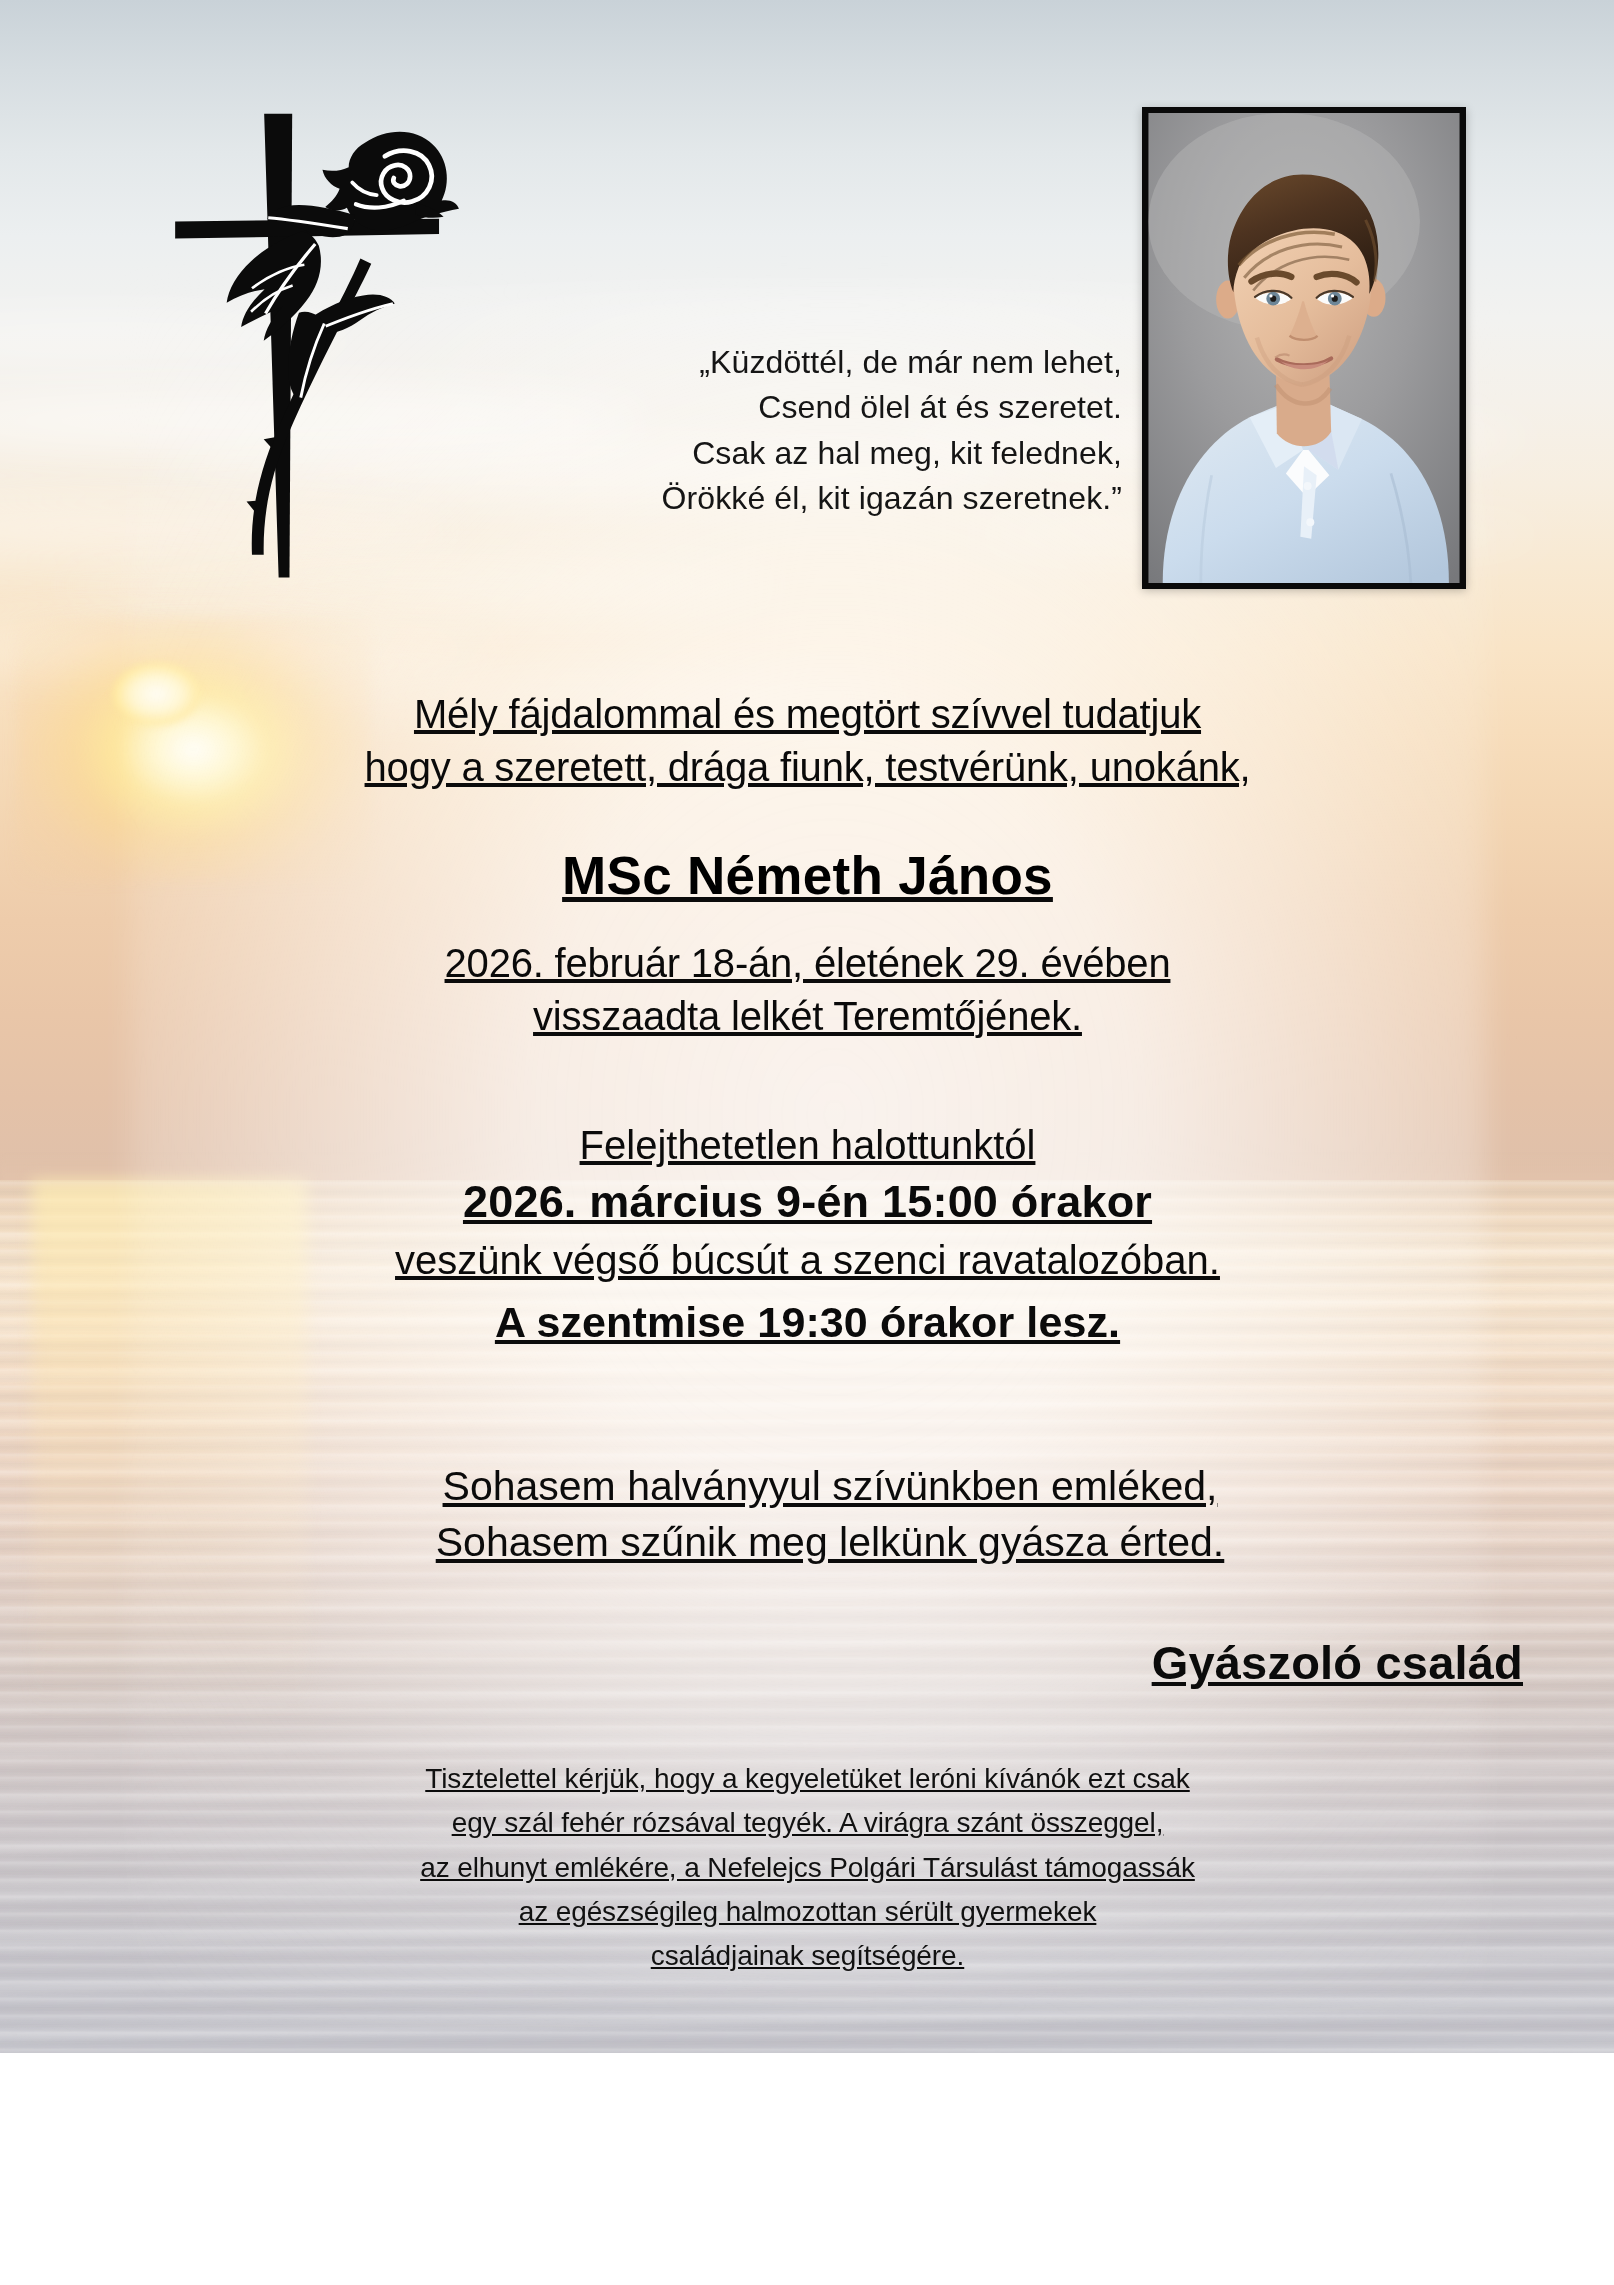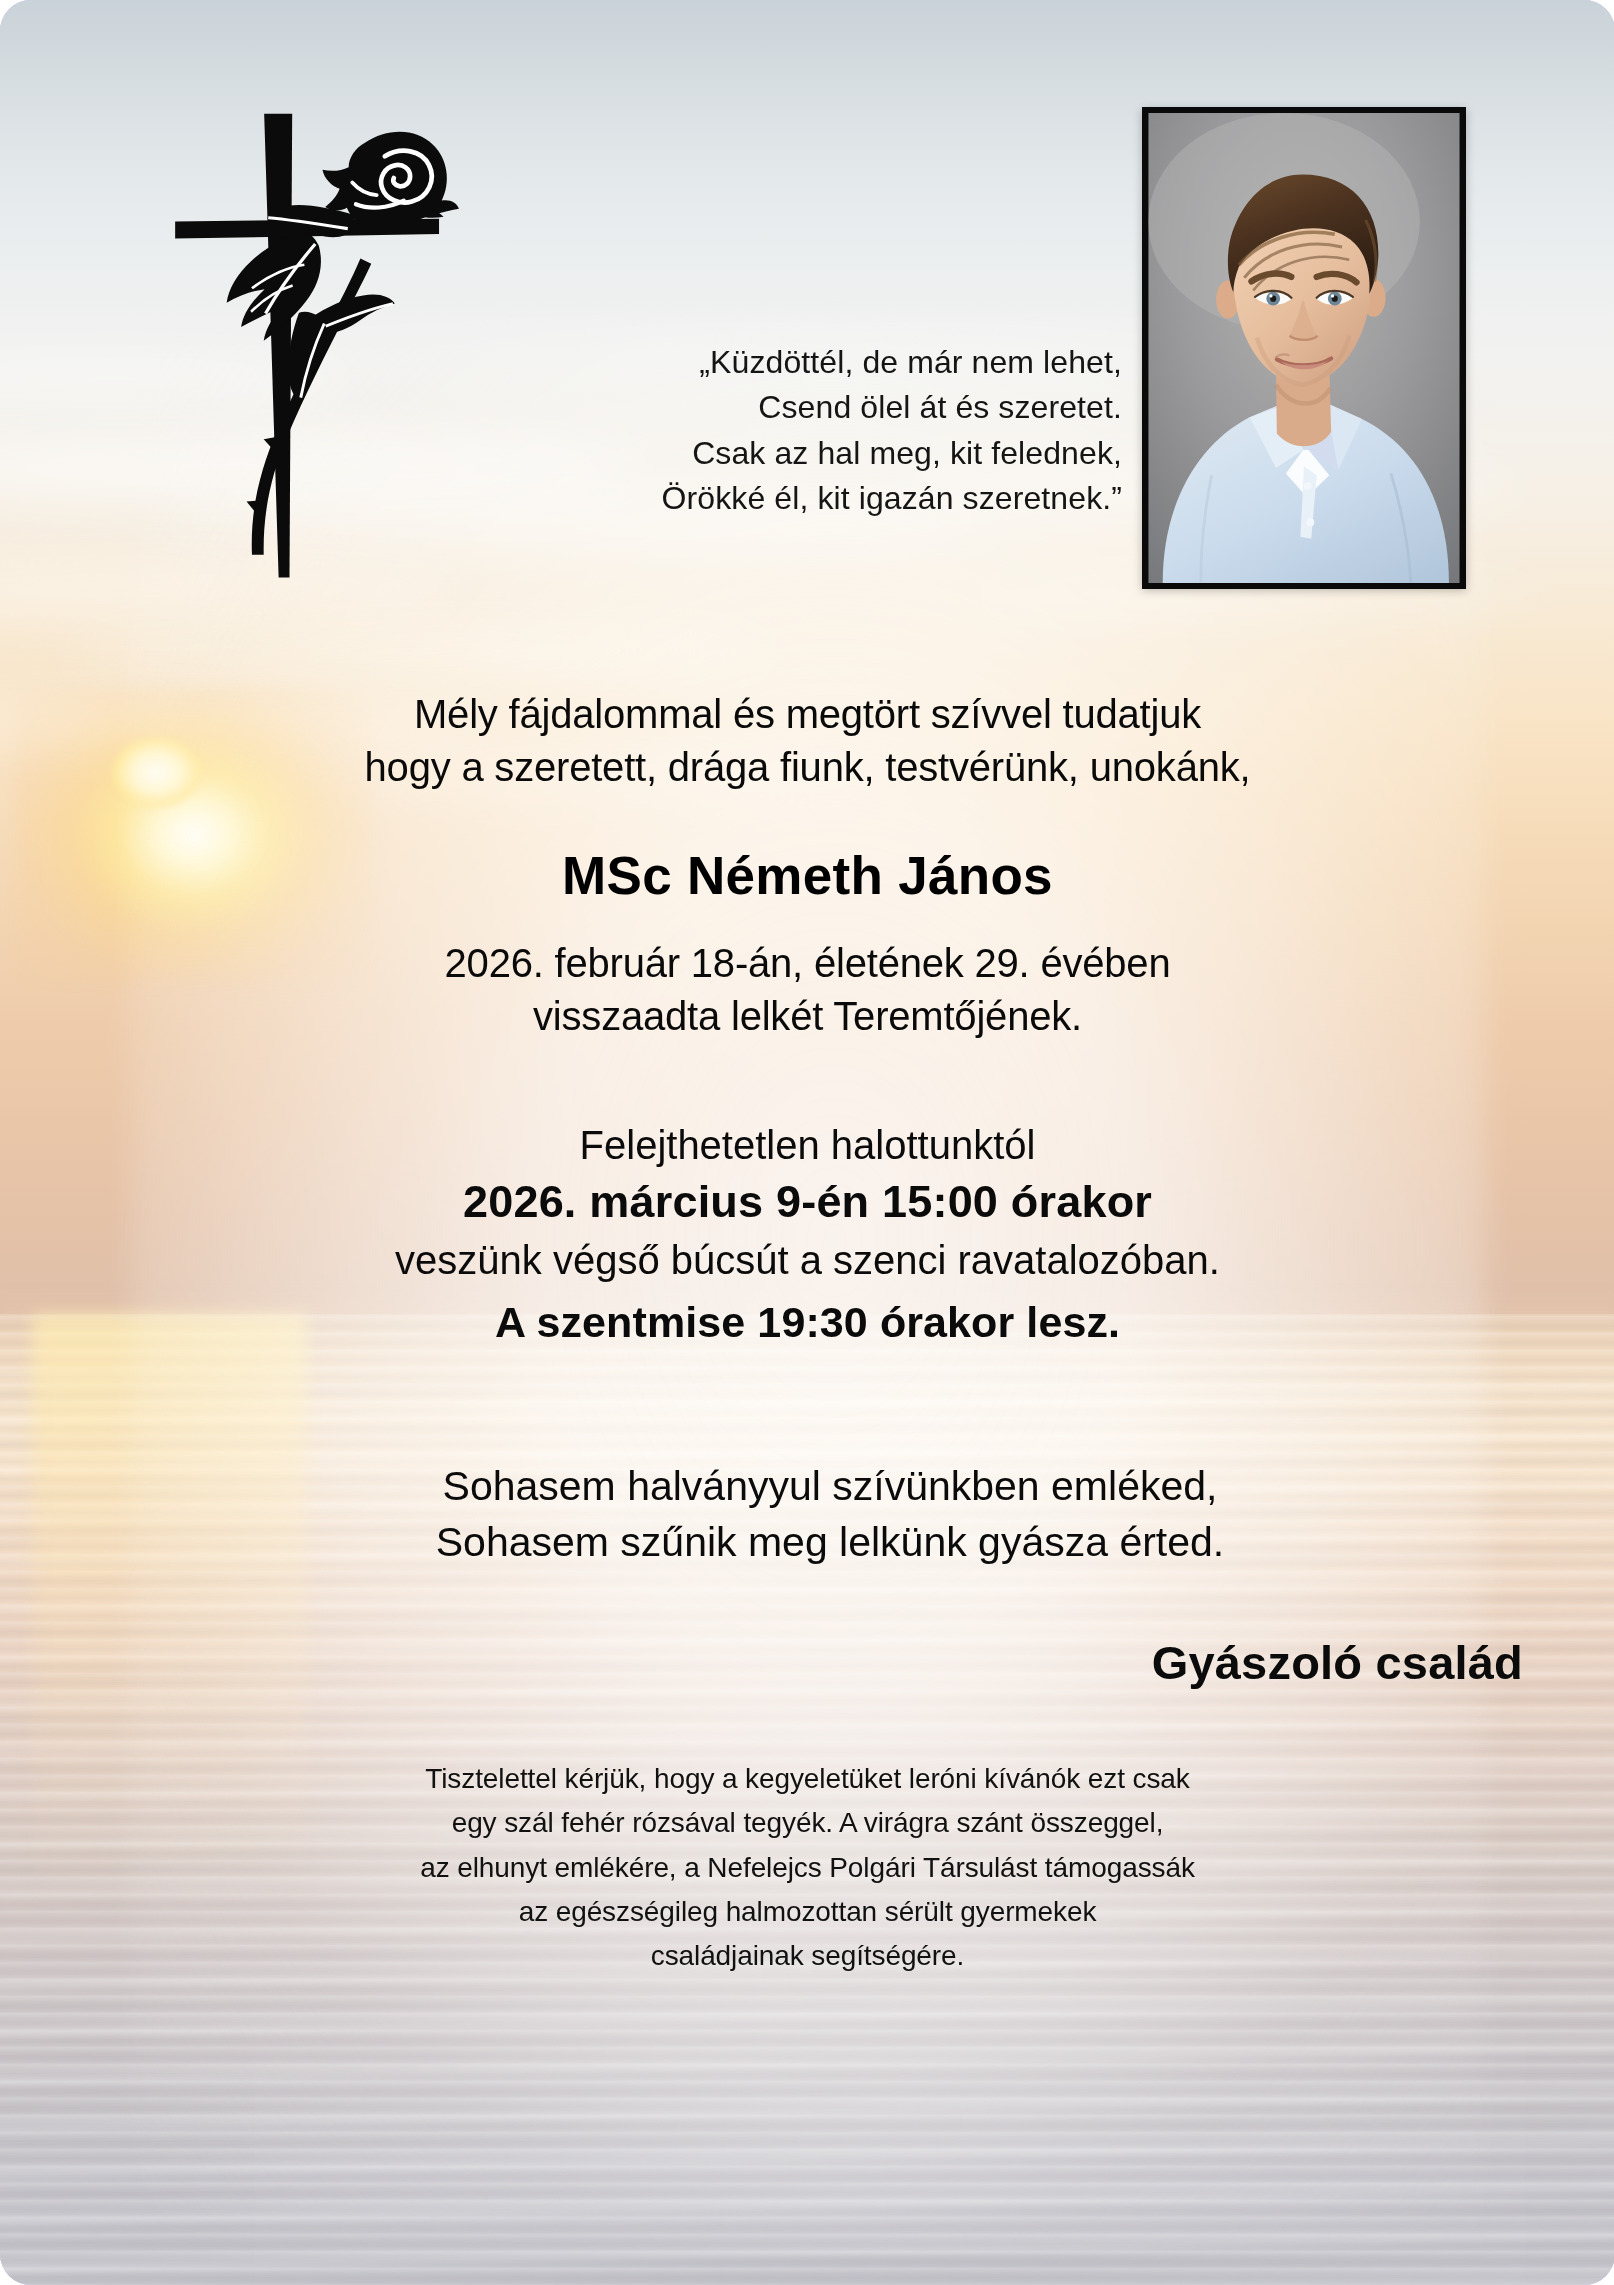--- a/index.html
+++ b/index.html
@@ -5,26 +5,25 @@
 <style>
   html, body {
     margin: 0;
     padding: 0;
     background: #ffffff;
   }
 
   #poster {
     position: relative;
     width: 1615px;
-    height: 2285px;
+    height: 2053px;
     overflow: hidden;
     font-family: "Liberation Sans", sans-serif;
     color: #0b0b0b;
     background: #c4b5fd;
-    border-radius: 31px;
     -webkit-font-smoothing: antialiased;
   }
 
   
   .bg-layer { position: absolute; left: 0; top: 0; width: 100%; height: 100%; }
 
   
   .bg-sky {
     height: 57.5%;
     background:
@@ -240,20 +239,21 @@
     overflow: hidden;
   }
   .photo-frame svg { display: block; width: 100%; height: 100%; }
 
   
   .body-block {
     position: absolute;
     left: 0; right: 0;
     top: 688px;
     text-align: center;
+    text-decoration: underline;
   }
 
   .para {
     font-size: 40px;
     line-height: 1.32;
     color: #0a0a0a;
     letter-spacing: -0.2px;
   }
   .para .line { display: block; white-space: nowrap; }
 

